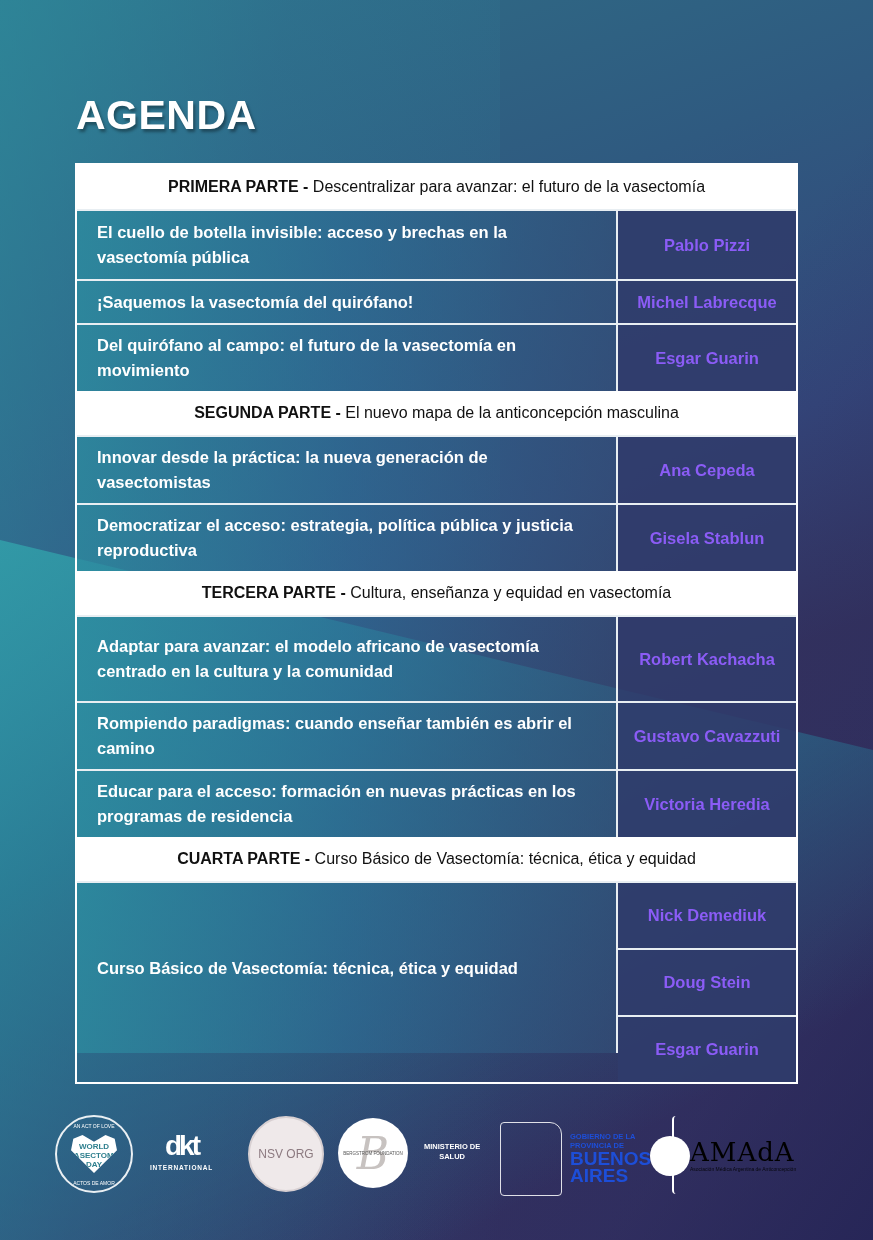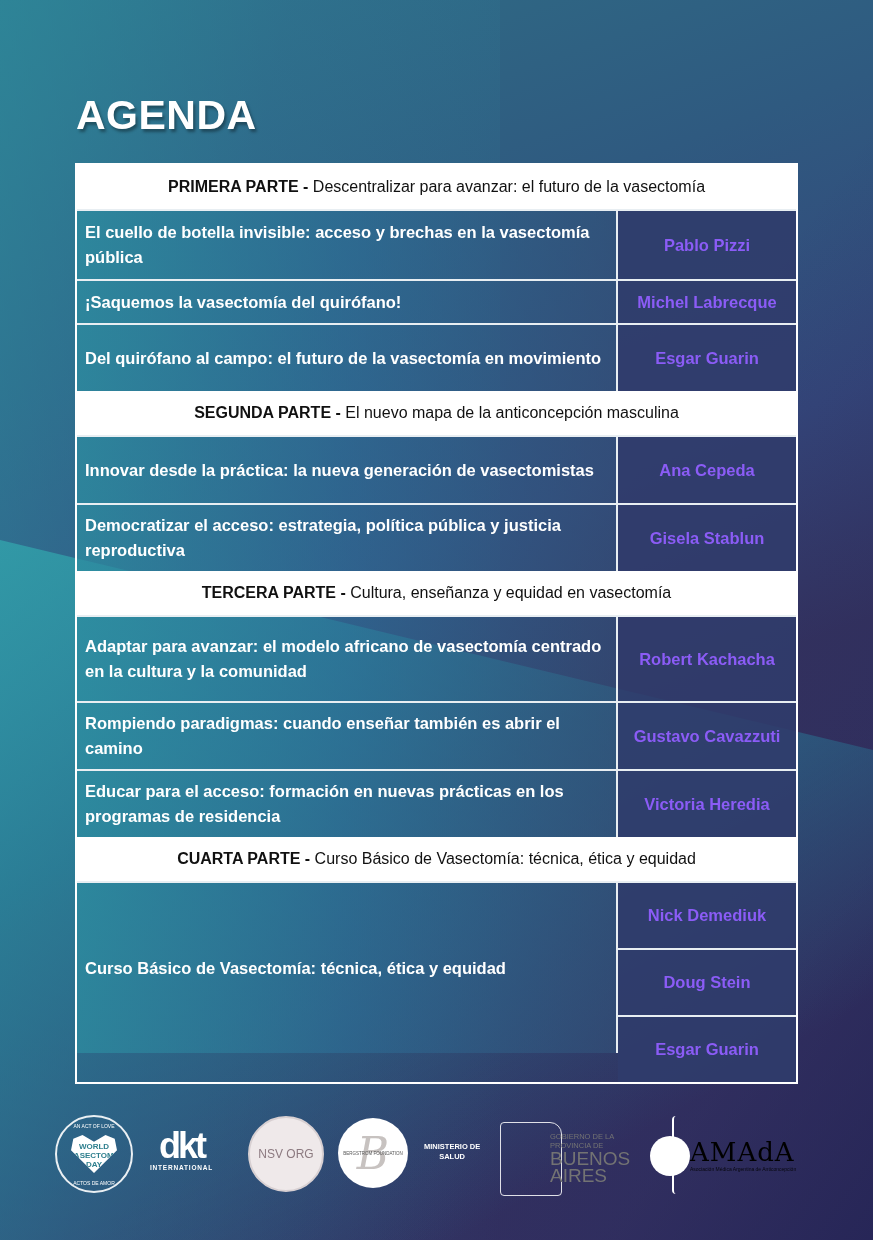--- a/index.html
+++ b/index.html
@@ -30,21 +30,21 @@
   }
   .section-head {
     background:#ffffff; color:#111;
     font-size:16px; text-align:center; height:44px; line-height:44px;
     font-weight:normal;
   }
   .section-head b { font-weight:bold; }
   .row { display:flex; border-top:2px solid #e8eef2; }
   .row:first-of-type { border-top:none; }
   .talk {
-    flex:0 0 541px; box-sizing:border-box; padding:6px 8px;
+    flex:0 0 541px; box-sizing:border-box; padding:6px 20px;
     color:#fff; font-weight:bold; font-size:16.5px; line-height:25px;
     display:flex; align-items:center;
     background: linear-gradient(90deg, rgba(45,140,160,0.75) 0%, rgba(45,110,150,0.6) 50%, rgba(50,80,120,0.65) 100%);
     border-right:2px solid #e8eef2;
   }
   .speaker {
     flex:1; box-sizing:border-box; padding:20px 6px;
     color:#8b5cf6; font-weight:bold; font-size:16.5px; line-height:25px;
     display:flex; align-items:center; justify-content:center; text-align:center;
     background: rgba(48,60,108,0.9);
@@ -64,28 +64,28 @@
     width:46px; height:38px; background:#fff; color:#2e7f8e;
     font-size:8px; font-weight:bold; line-height:9px;
     display:flex; align-items:center; justify-content:center;
     clip-path: polygon(50% 100%, 0 40%, 5% 10%, 25% 0, 50% 18%, 75% 0, 95% 10%, 100% 40%);
     padding-top:2px; box-sizing:border-box;
   }
   .wvd .arc-top, .wvd .arc-bot { position:absolute; left:0; right:0; color:#fff; font-size:5px; text-align:center; }
   .wvd .arc-top { top:6px; }
   .wvd .arc-bot { bottom:5px; }
   .dkt { left:100px; top:18px; color:#fff; text-align:center; }
-  .dkt .big { font-size:36px; font-weight:bold; line-height:36px; letter-spacing:-3px; }
+  .dkt .big { font-size:28px; font-weight:bold; line-height:36px; letter-spacing:-3px; }
   .dkt .small { font-size:6.5px; font-weight:bold; letter-spacing:0.8px; }
   .nsv { left:198px; top:6px; width:72px; height:72px; background:#efe9ea; color:#8c7a80; font-size:12px; font-weight:normal; border:2px solid #d8d0d2;}
   .bff { left:288px; top:8px; width:70px; height:70px; background:#fff; color:#555; font-size:4.5px; }
   .bff .b { position:absolute; font-family:"DejaVu Serif", serif; font-style:italic; font-size:44px; color:#c7c2c0; }
   .min { left:374px; top:32px; color:#fff; font-size:7.5px; font-weight:bold; text-align:center; line-height:10px; }
   .pba-map { left:450px; top:12px; width:60px; height:72px; border:1.5px solid rgba(255,255,255,0.85); border-radius:4px 12px 4px 4px; }
-  .pba-text { left:500px; top:22px; color:#737373; font-weight:normal; }
+  .pba-text { left:520px; top:22px; color:#1d4ed8; font-weight:bold; }
   .pba-text .s { font-size:7.5px; line-height:9px; }
   .pba-text .b { font-size:19px; line-height:17px; }
   .amada-mark { left:600px; top:26px; width:40px; height:40px; background:#fff; border-radius:50%; }
   .amada-line { left:622px; top:6px; width:6px; height:78px; border-left:2px solid #fff; border-radius:6px; }
   .amada-text { left:640px; top:28px; color:#000000; }
   .amada-text .n { font-family:"DejaVu Serif", serif; font-size:26px; letter-spacing:1px; line-height:28px; }
   .amada-text .d { font-size:5px; opacity:0.85; }
 </style>
 </head>
 <body>

